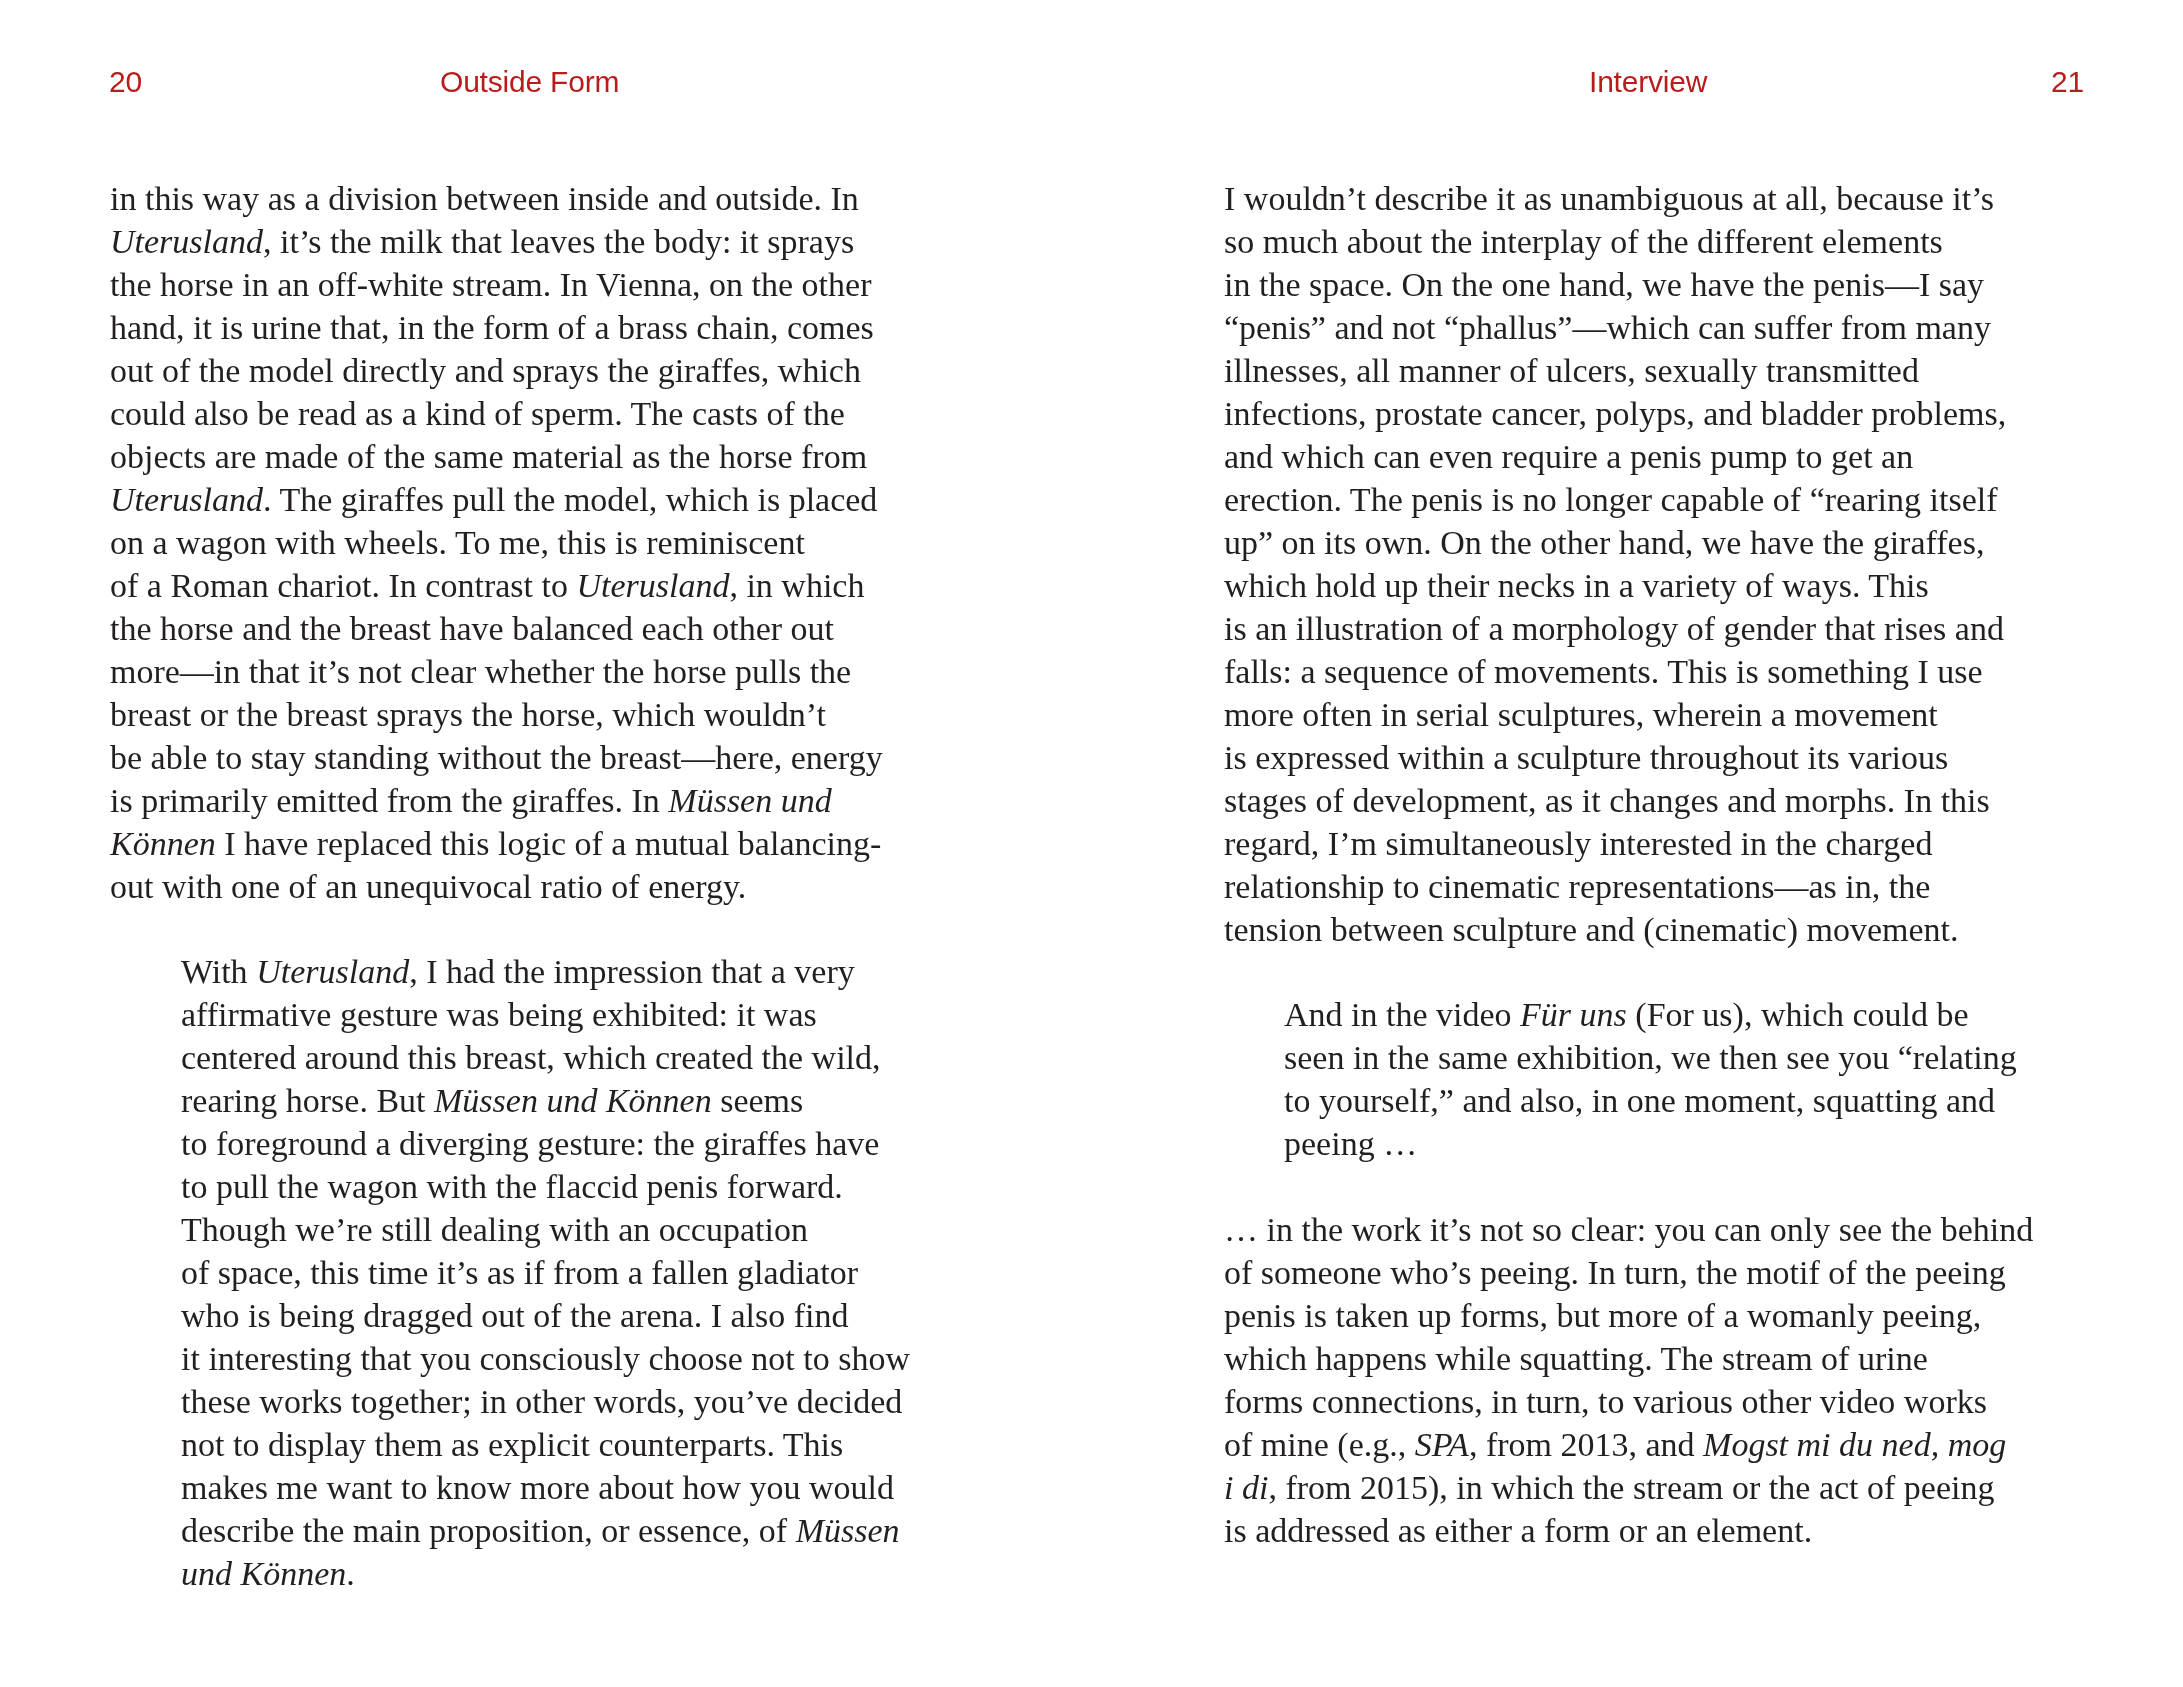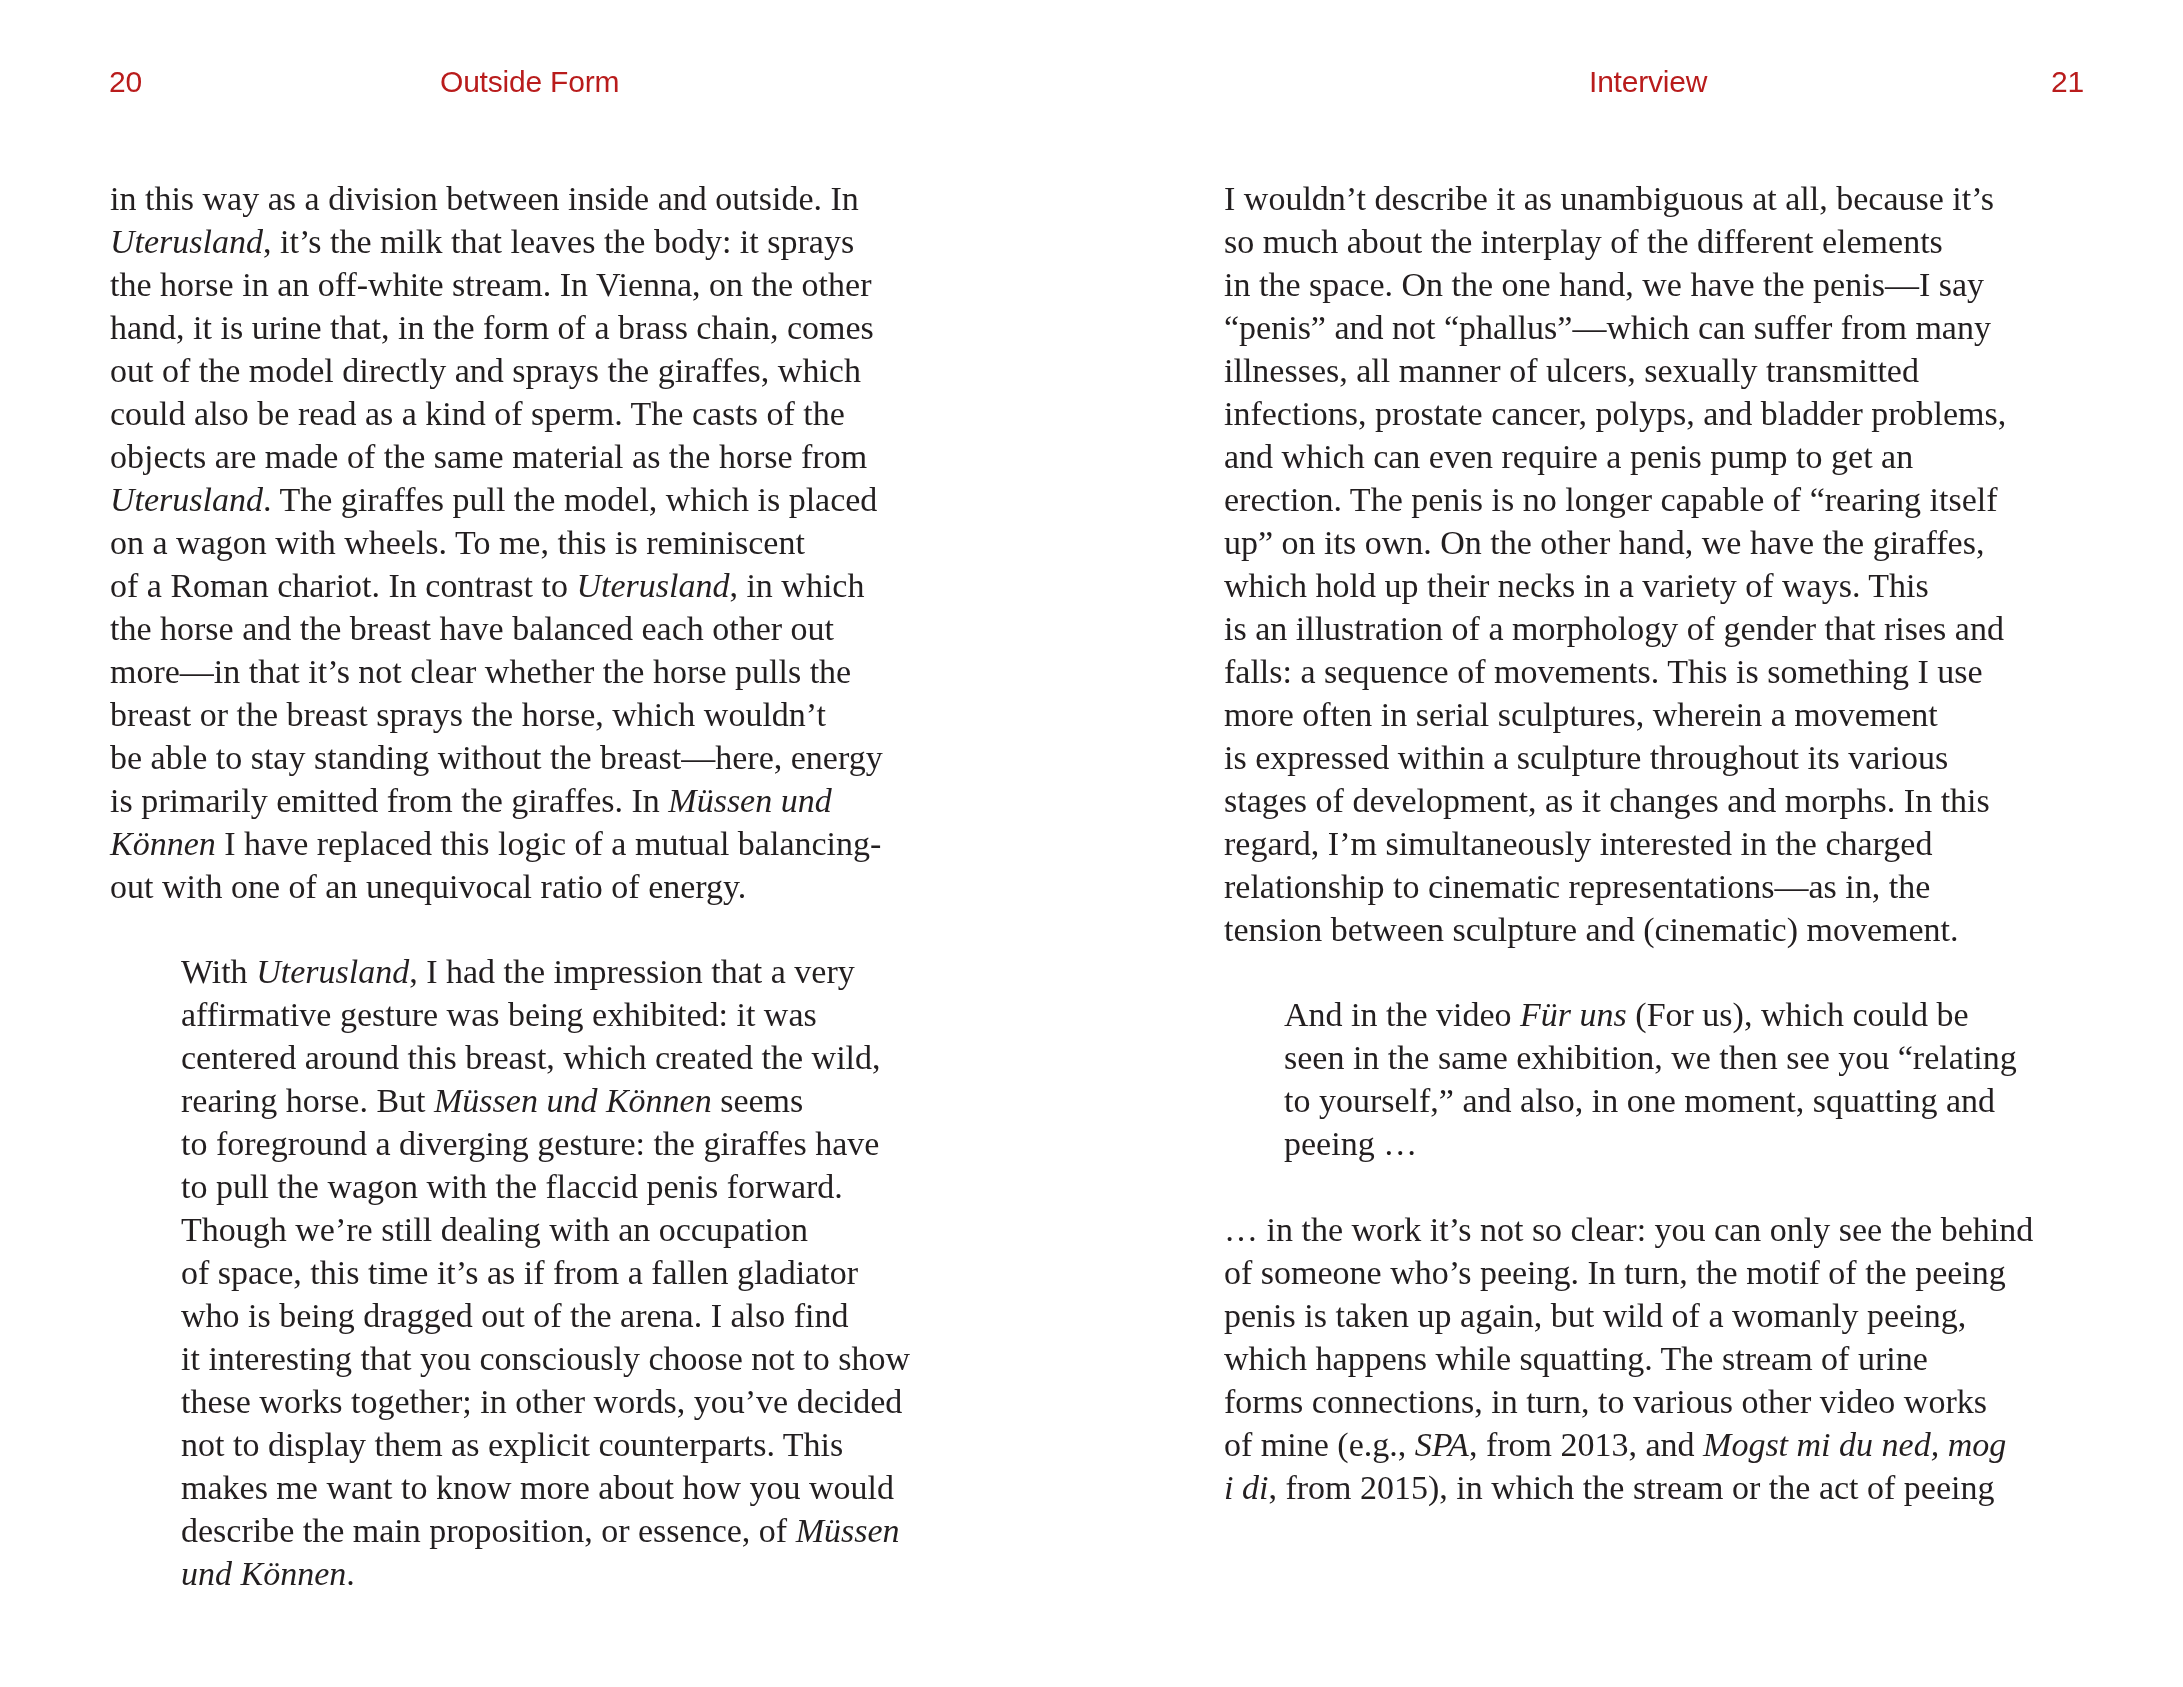--- a/index.html
+++ b/index.html
@@ -83,20 +83,21 @@
     </div>
   <div class="body-block" style="left:192px; top:993px;">
       <div class="line"><span>And in the video </span><span class="it">Für uns</span><span> (For us), which could be</span></div>
       <div class="line"><span>seen in the same exhibition, we then see you “relating</span></div>
       <div class="line"><span>to yourself,” and also, in one moment, squatting and</span></div>
       <div class="line"><span>peeing …</span></div>
     </div>
   <div class="body-block" style="left:132px; top:1208px;">
       <div class="line"><span>… in the work it’s not so clear: you can only see the behind</span></div>
       <div class="line"><span>of someone who’s peeing. In turn, the motif of the peeing</span></div>
-      <div class="line"><span>penis is taken up again, but wild of a womanly peeing,</span></div>
+      <div class="line"><span>penis is taken up forms, but more of a womanly peeing,</span></div>
       <div class="line"><span>which happens while squatting. The stream of urine</span></div>
       <div class="line"><span>forms connections, in turn, to various other video works</span></div>
       <div class="line"><span>of mine (e.g., </span><span class="it">SPA</span><span>, from 2013, and </span><span class="it">Mogst mi du ned, mog</span></div>
       <div class="line"><span class="it">i di</span><span>, from 2015), in which the stream or the act of peeing</span></div>
+      <div class="line"><span>is addressed as either a form or an element.</span></div>
     </div>
 </div>
 
 
 </body></html>

